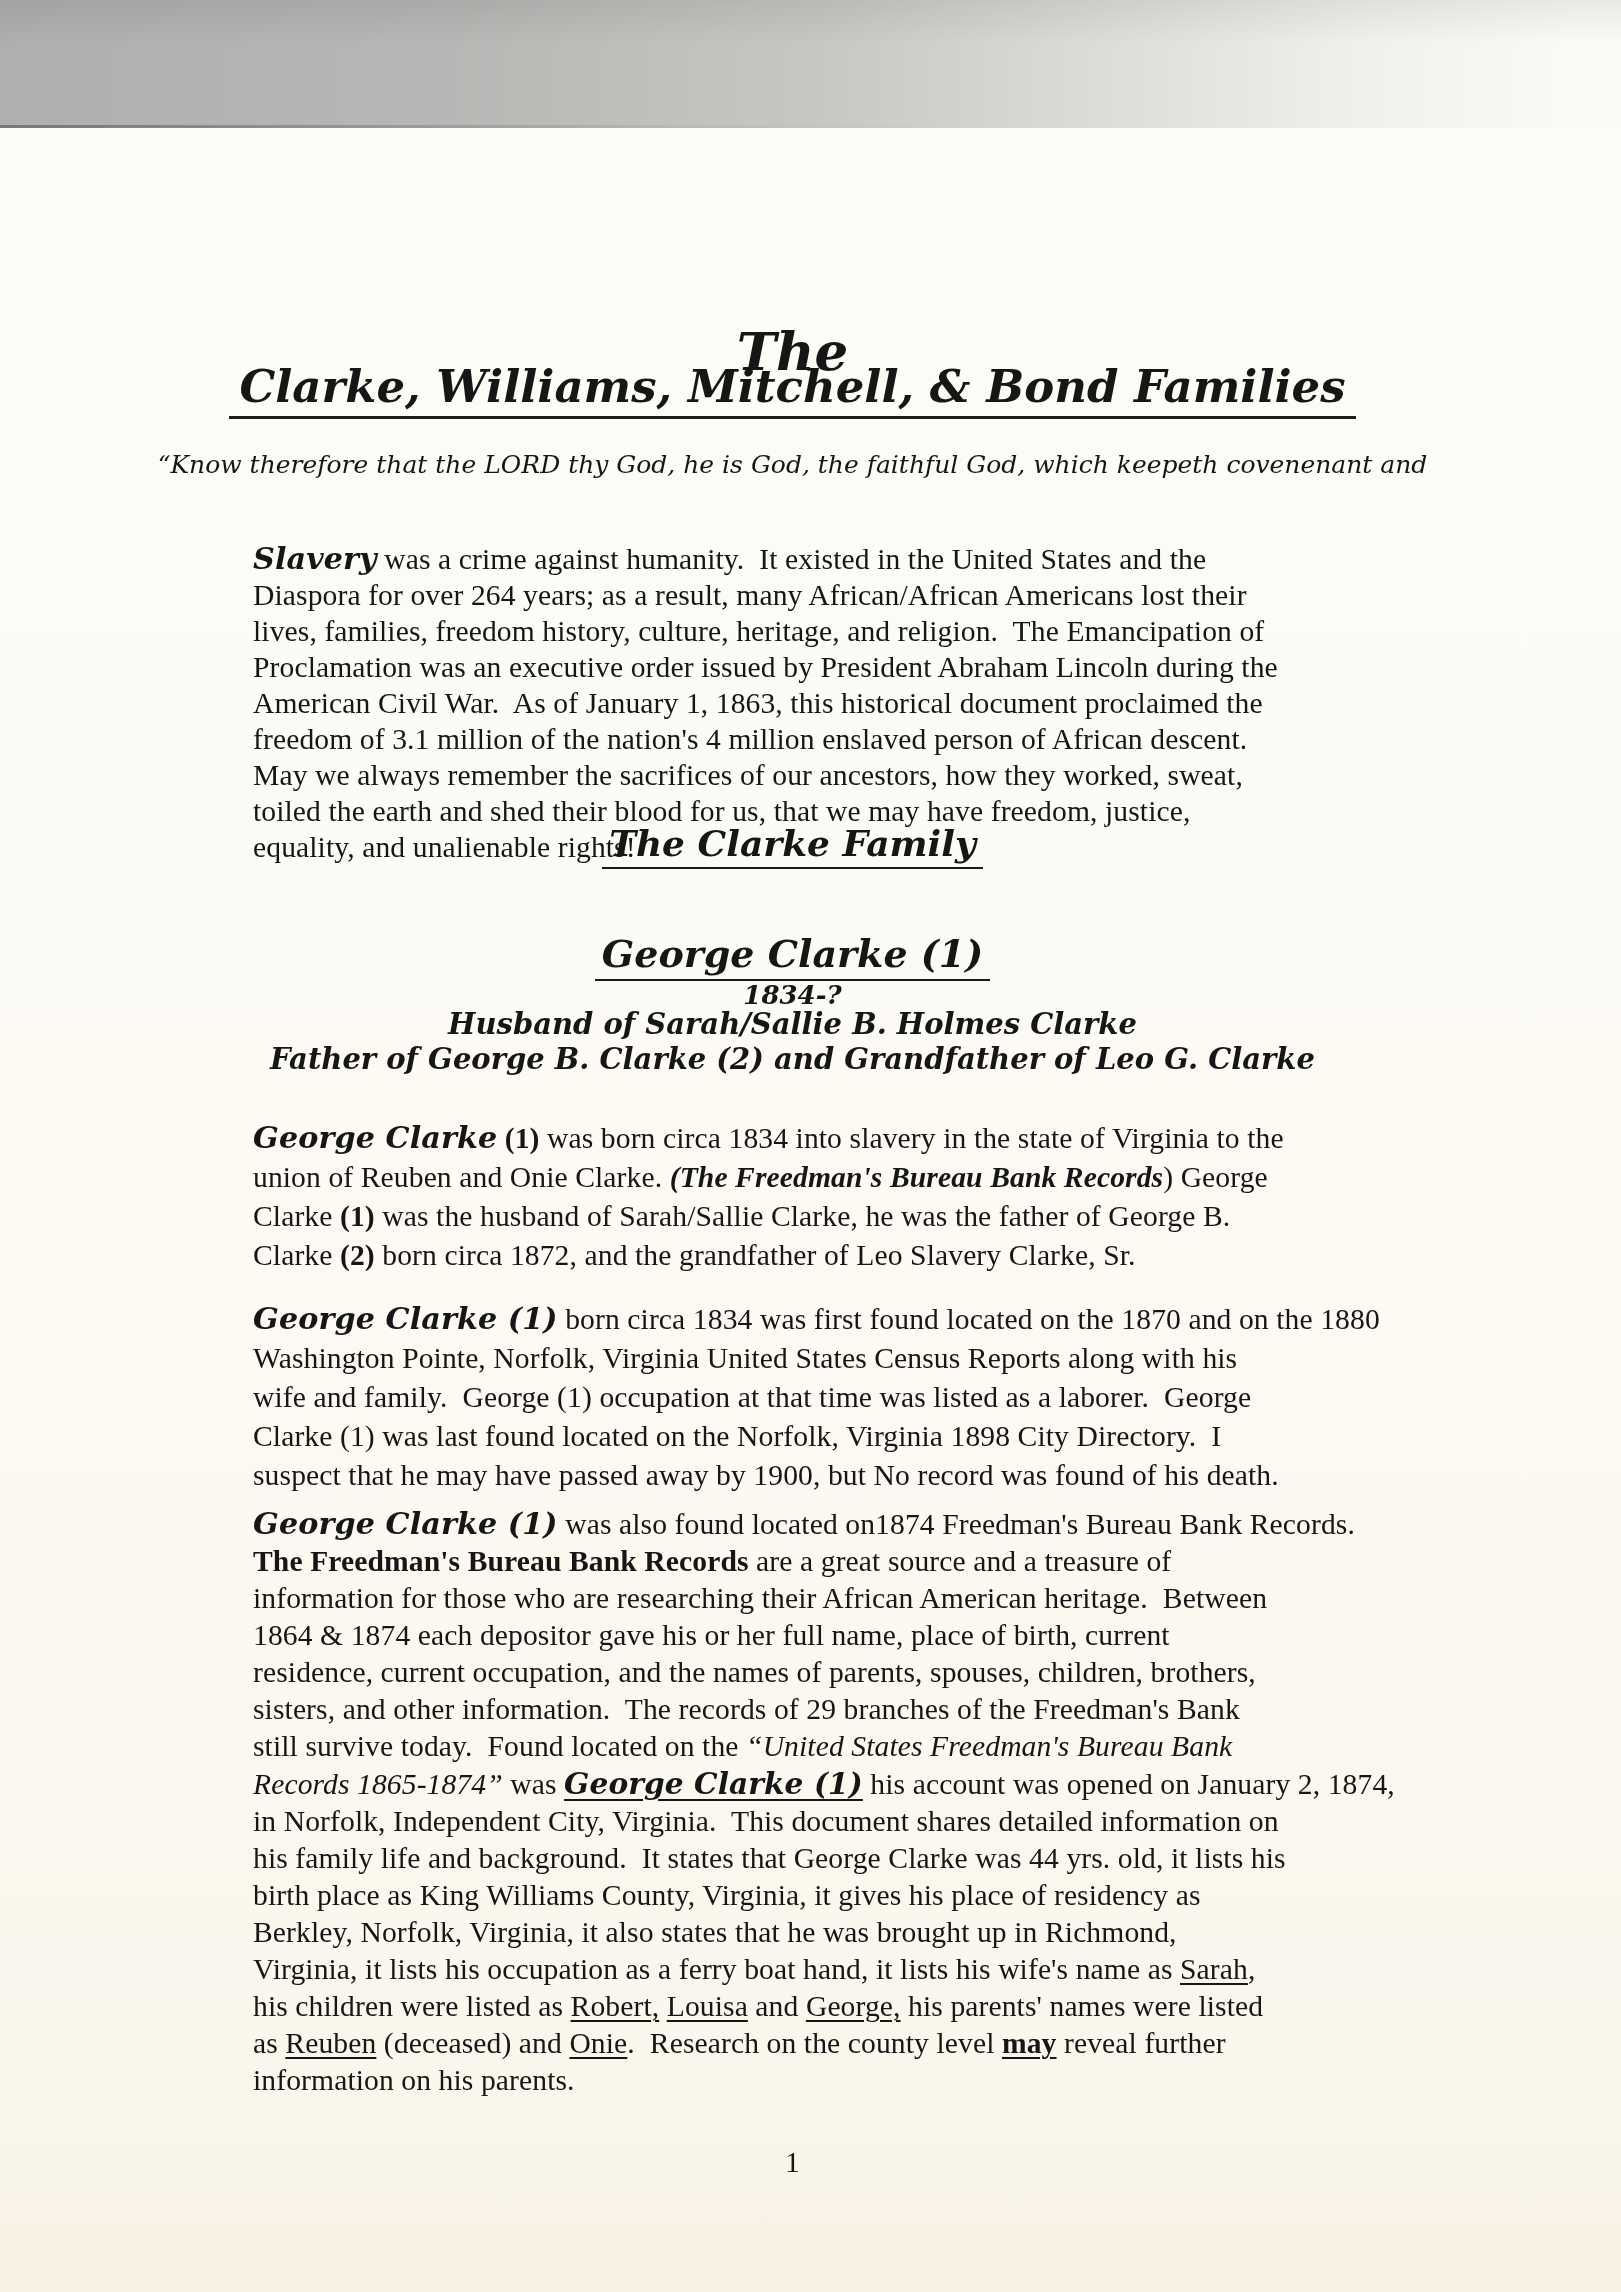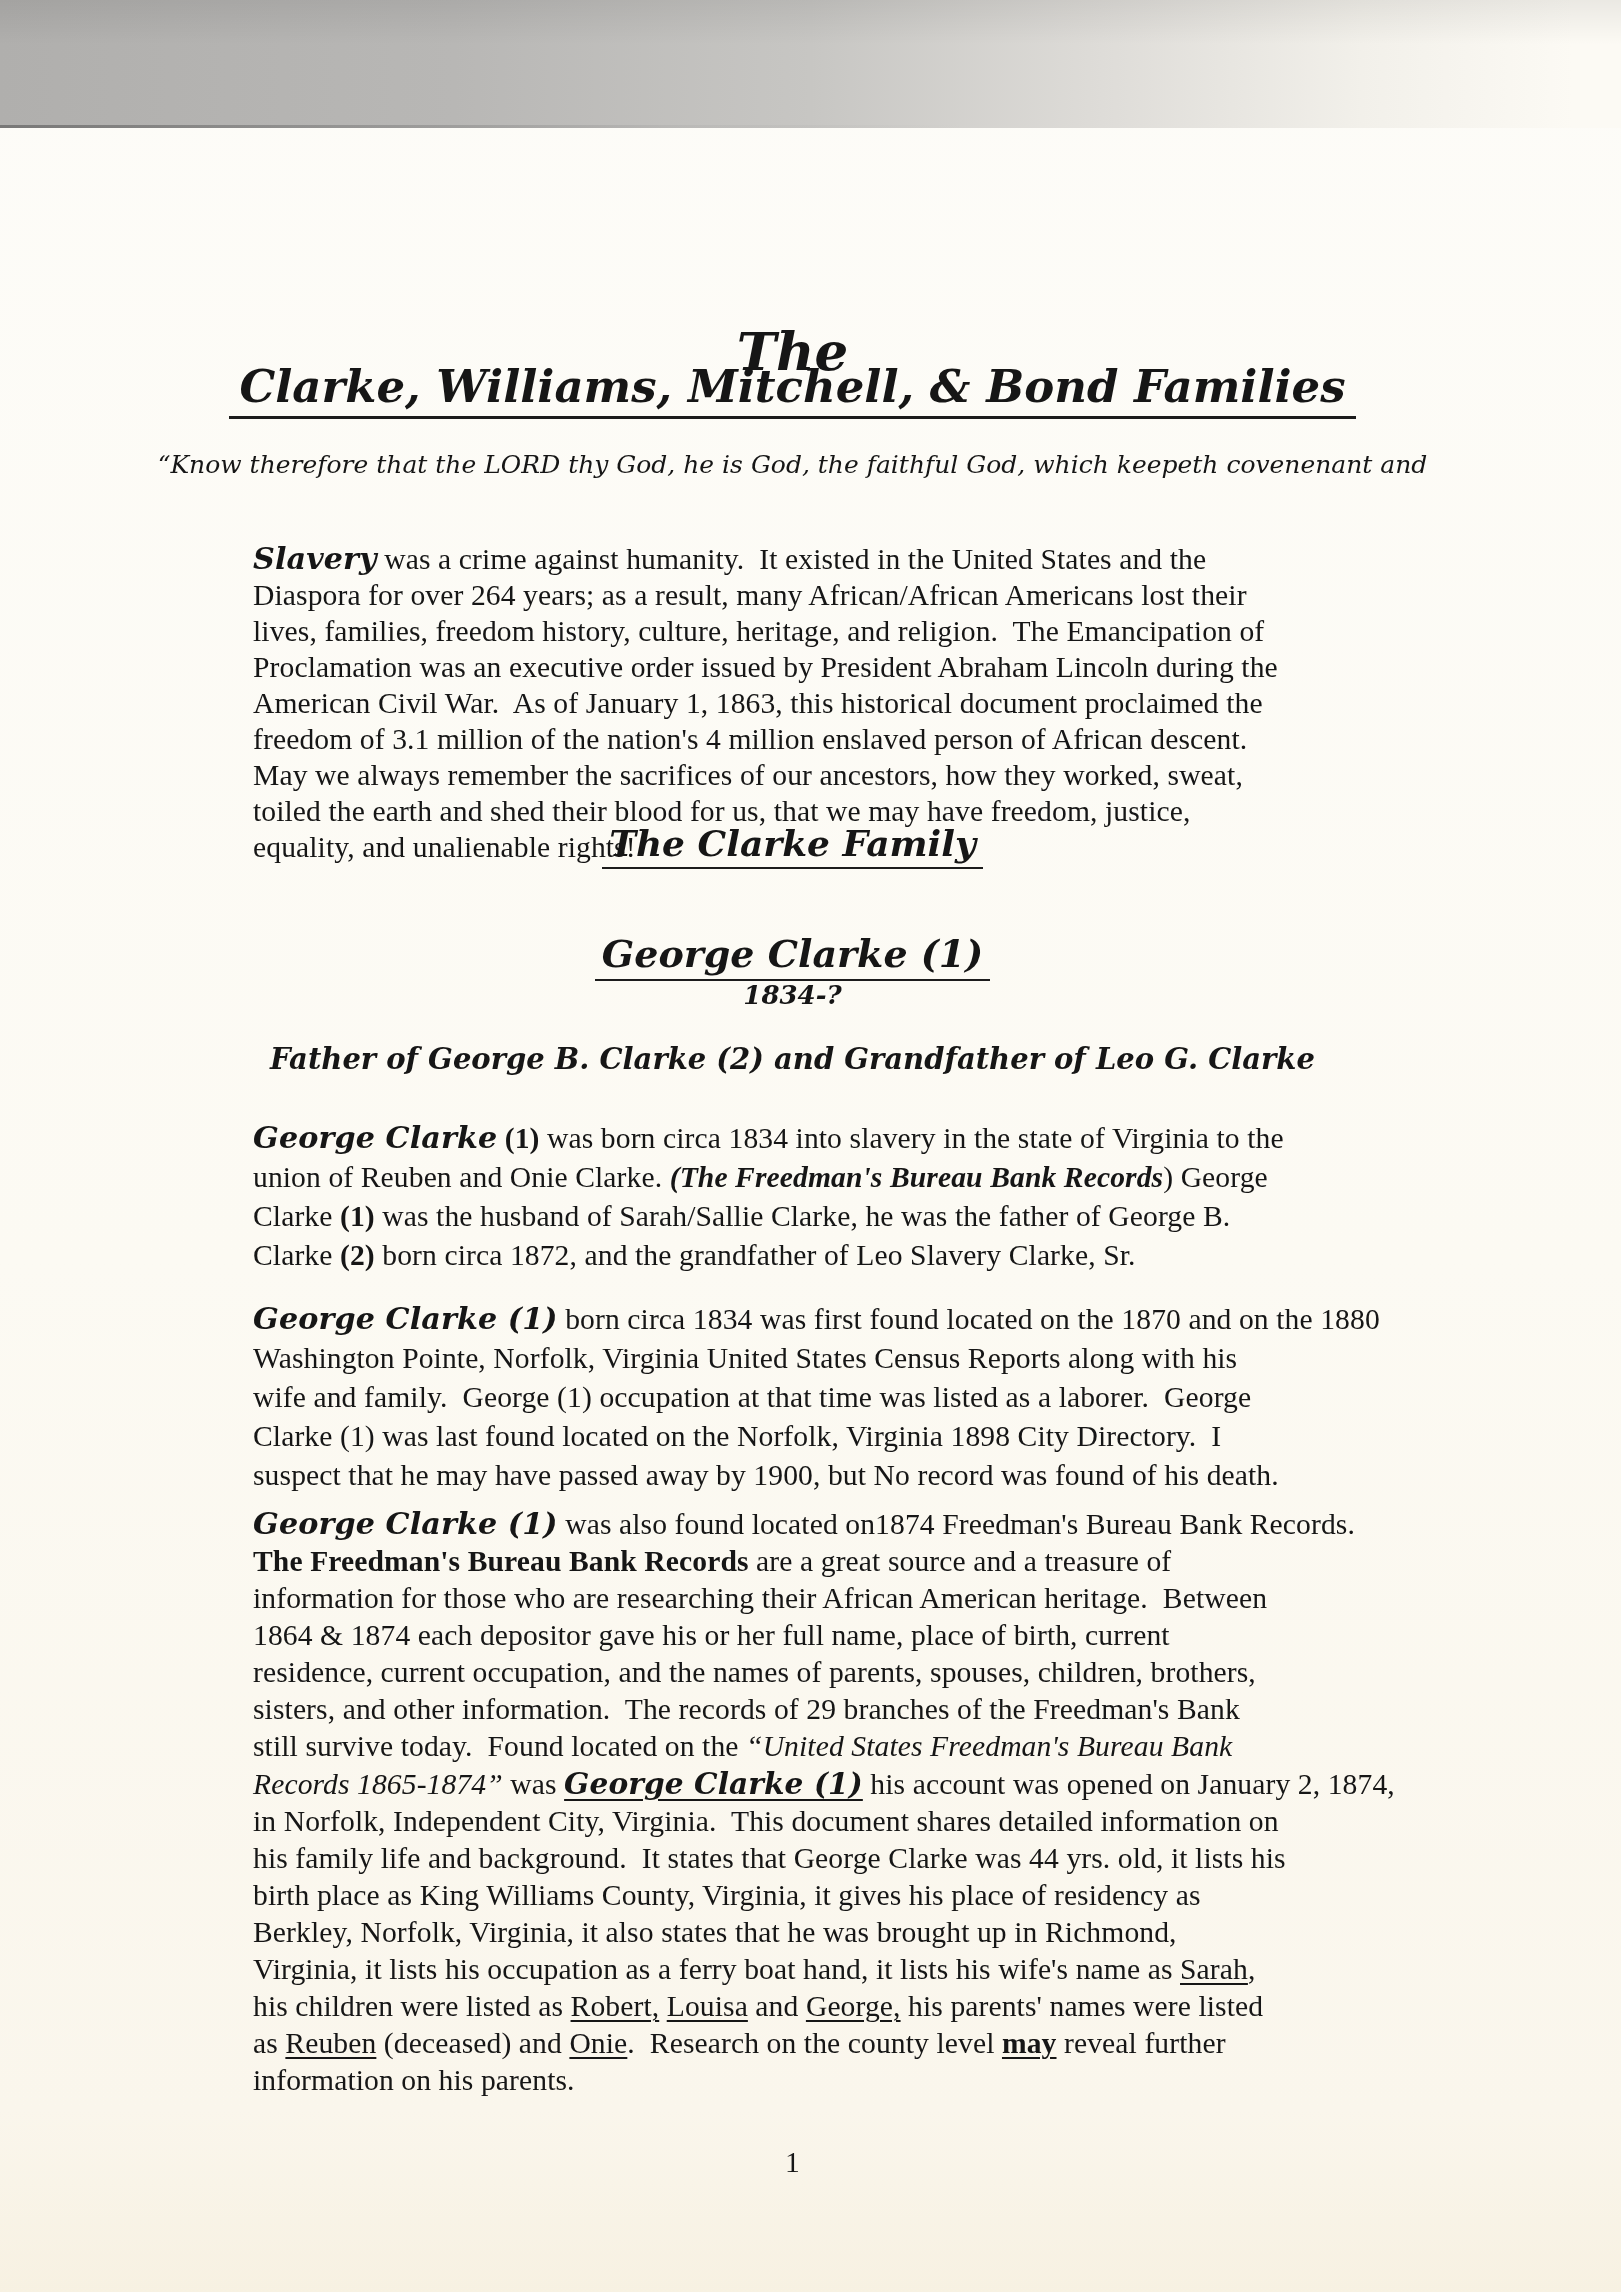--- a/index.html
+++ b/index.html
@@ -141,20 +141,21 @@
   <div class="centered script h-family">
     <span class="h-underline">The Clarke Family</span>
   </div>
 
   <div class="centered script h-george">
     <span class="h-underline">George Clarke (1)</span>
   </div>
 
   <div class="centered script h-years">1834-?</div>
 
+  <div class="centered script h-sub1">Husband of Sarah/Sallie B. Holmes Clarke</div>
 
   <div class="centered script h-sub2">Father of George B. Clarke (2) and Grandfather of Leo G. Clarke</div>
 
   <div class="para p-birth"><span class="seg-script">George Clarke</span><span class="seg-bold"> (1)</span><span class="seg-plain"> was born circa 1834 into slavery in the state of Virginia to the
 union of Reuben and Onie Clarke. </span><span class="seg-bolditalic">(The Freedman's Bureau Bank Records</span><span class="seg-plain">) George
 Clarke </span><span class="seg-bold">(1)</span><span class="seg-plain"> was the husband of Sarah/Sallie Clarke, he was the father of George B.
 Clarke </span><span class="seg-bold">(2)</span><span class="seg-plain"> born circa 1872, and the grandfather of Leo Slavery Clarke, Sr.</span></div>
 
   <div class="para p-census"><span class="seg-script">George Clarke (1)</span><span class="seg-plain"> born circa 1834 was first found located on the 1870 and on the 1880
 Washington Pointe, Norfolk, Virginia United States Census Reports along with his

